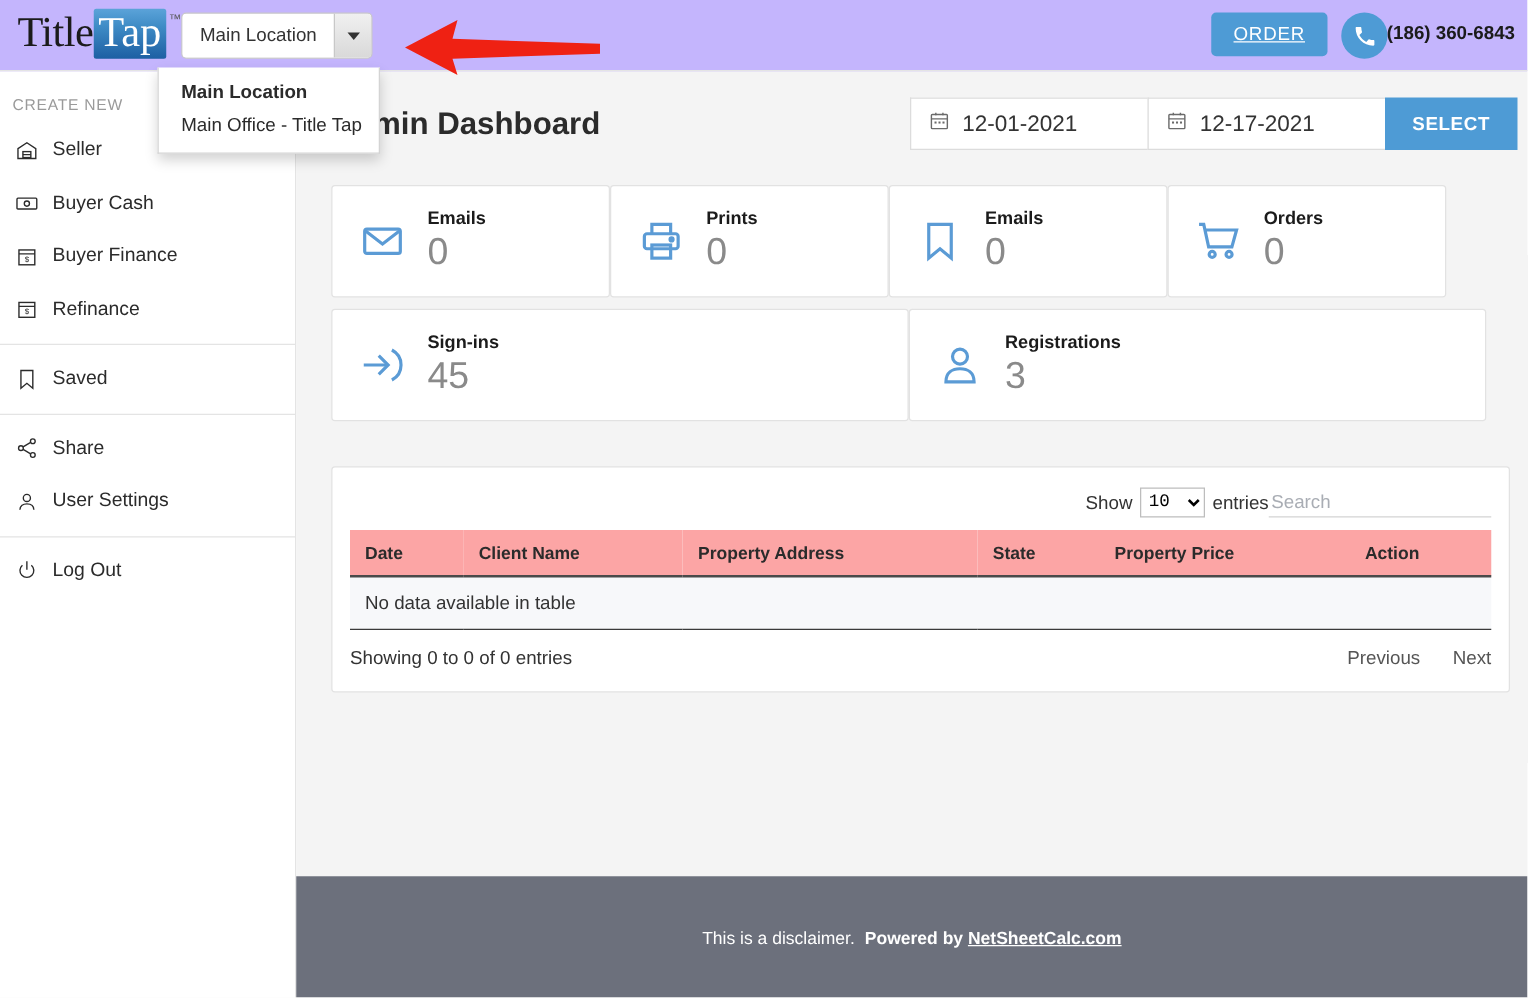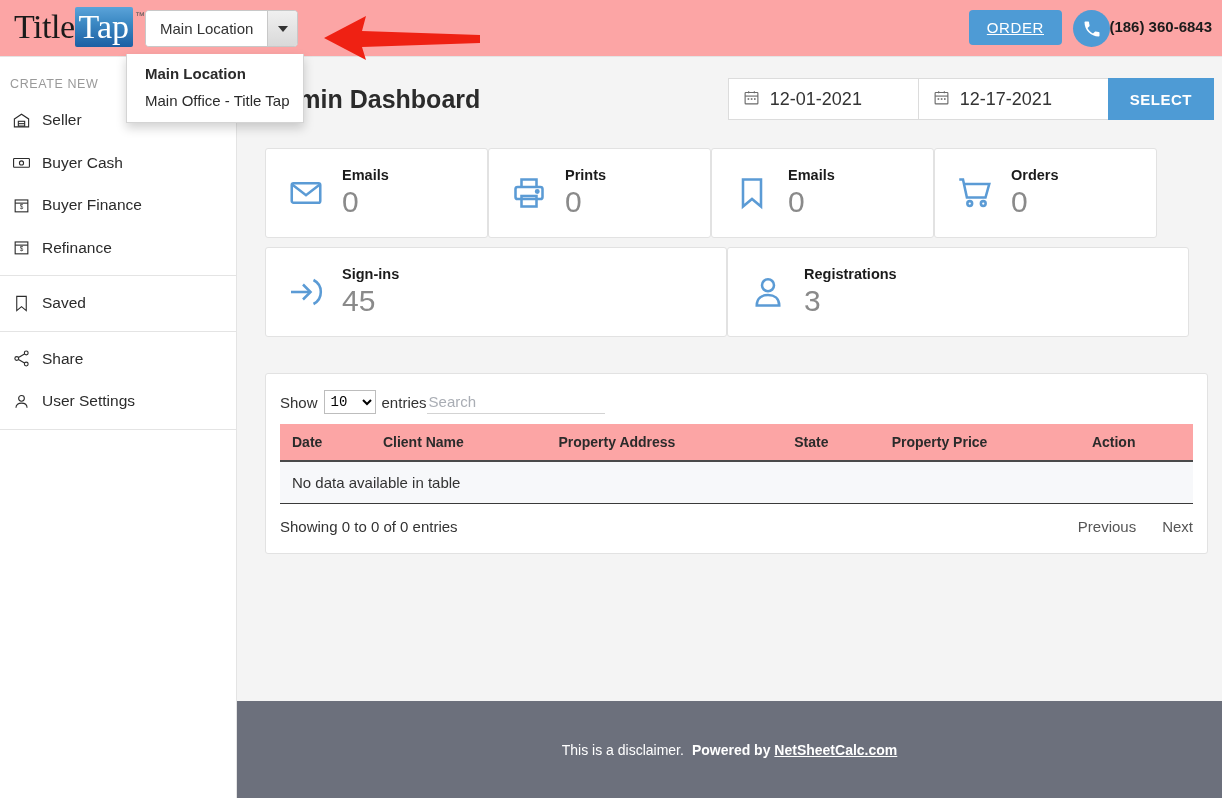--- a/index.html
+++ b/index.html
@@ -7,21 +7,21 @@
     width: 1222px; height: 798px;
     font-family: "Liberation Sans", sans-serif;
     background: #ffffff;
     overflow: hidden;
   }
   #app { position: relative; width: 1222px; height: 798px; }
 
   
   .topbar {
     position: absolute; left: 0; top: 0; width: 1222px; height: 57px;
-    background: #fca5a5; border-bottom: 1px solid #e4e4e4;
+    background: #c4b5fd; border-bottom: 1px solid #e4e4e4;
     z-index: 40;
   }
   .logo {
     position: absolute; left: 14px; top: 7px;
     display: flex; align-items: flex-start;
     font-family: "Liberation Serif", serif;
   }
   .logo-title { font-size: 34px; color: #1b1b1b; letter-spacing: -0.5px; line-height: 40px; }
   .logo-tapbox {
     background: linear-gradient(180deg, #5ba3d9 0%, #3f8cc6 35%, #1d5fa3 100%);
@@ -127,21 +127,21 @@
   .card.half { width: 462px; }
   .card-icon { color: #5b9bd5; display: flex; align-items: center; }
   .card-label { font-size: 14.5px; font-weight: bold; color: #1b1b1b; margin-bottom: 2px; }
   .card-value { font-size: 30px; color: #8a8a8a; line-height: 34px; }
 
   .tablepanel {
     position: absolute; left: 28px; top: 316px; width: 943px;
     background: #fff; border: 1px solid #e2e2e2; border-radius: 3px;
     padding: 16px 14px 18px 14px;
   }
-  .tabletop { display: flex; justify-content: flex-start; align-items: center; margin-bottom: 10px; }
+  .tabletop { display: flex; justify-content: flex-end; align-items: center; margin-bottom: 10px; }
   .showwrap { font-size: 15px; color: #333; display: flex; align-items: center; gap: 6px; }
   .showwrap select {
     font-family: Liberation Mono, monospace; font-size: 14px;
     padding: 2px 2px; border: 1px solid #bdbdbd; background: #fff;
   }
   .searchwrap input {
     border: none; border-bottom: 1px solid #d3d3d3; outline: none;
     font-size: 15px; font-family: "Liberation Sans", sans-serif;
     padding: 3px 2px; width: 178px; color: #333;
   }
@@ -288,20 +288,29 @@
         <svg width="19" height="19" viewBox="0 0 24 24" fill="none" stroke="#2b2b2b" stroke-width="1.4">
           <circle cx="12" cy="8" r="3.6"></circle>
             <path d="M5 20 C5 15.8 8.2 14 12 14 C15.8 14 19 15.8 19 20"></path>
         </svg>
       </span>
       <span class="side-label">User Settings</span>
     </div>
 
     <div class="side-sep"></div>
 
+    <div class="side-item">
+      <span class="side-icon">
+        <svg width="19" height="19" viewBox="0 0 24 24" fill="none" stroke="#2b2b2b" stroke-width="1.4">
+          <path d="M7.5 6.5 A7 7 0 1 0 16.5 6.5"></path>
+            <line x1="12" y1="2.5" x2="12" y2="11"></line>
+        </svg>
+      </span>
+      <span class="side-label">Log Out</span>
+    </div>
   </div>
 
   <div class="main">
 
     <div class="page-title">Admin Dashboard</div>
 
     <div class="daterow">
       <div class="datefield">
         <span>
           <svg width="17" height="17" viewBox="0 0 24 24" fill="none" stroke="#6a6a6a" stroke-width="1.6">

